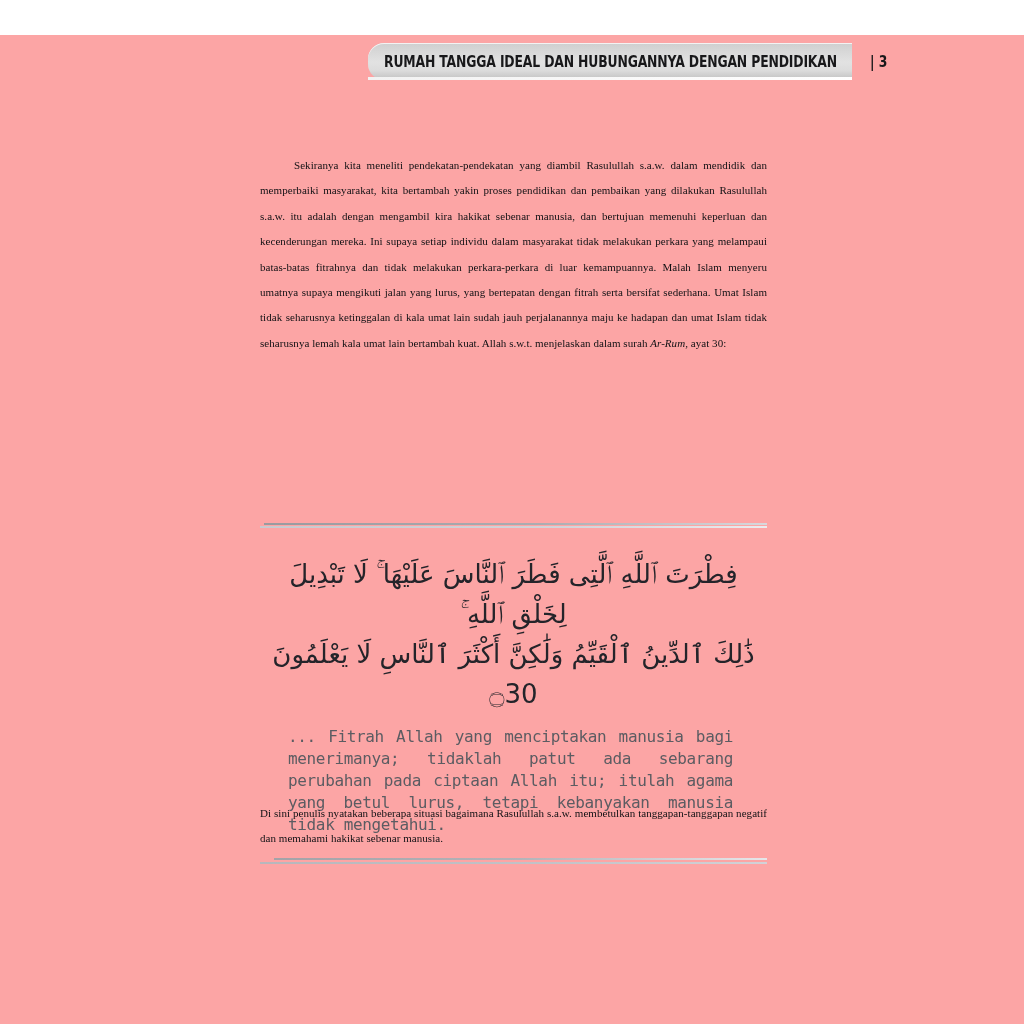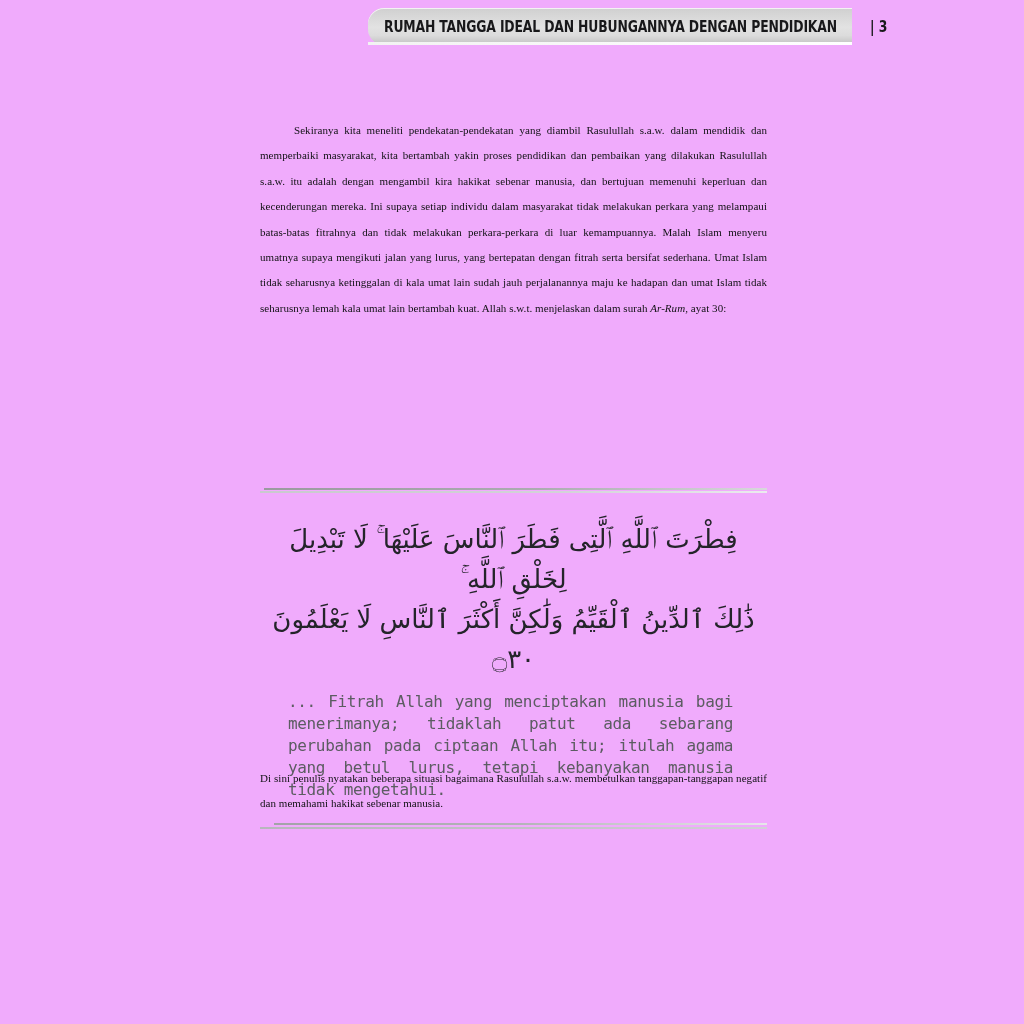--- a/index.html
+++ b/index.html
@@ -12,21 +12,22 @@
     background: #ffffff;
     font-family: "Liberation Serif", "DejaVu Serif", serif;
     position: relative;
     overflow: hidden;
     -webkit-font-smoothing: antialiased;
   }
 
   .page {
     position: absolute;
     inset: 0;
-    background: #f0abfc;
+    background: #fca5a5;
+    margin-top: 35px;
   }
 
   
   .header-bar {
     position: absolute;
     left: 368px;
     top: 8px;
     width: 484px;
     height: 37px;
     background: linear-gradient(to bottom,
@@ -187,21 +188,21 @@
 
   <div class="quote-block">
 
     <div class="rule-top">
       <div class="r1"></div>
       <div class="r2"></div>
     </div>
 
     <div class="arabic">
       <span class="aline">فِطْرَتَ ٱللَّهِ ٱلَّتِى فَطَرَ ٱلنَّاسَ عَلَيْهَا ۚ لَا تَبْدِيلَ لِخَلْقِ ٱللَّهِ ۚ</span>
-      <span class="aline">ذَٰلِكَ ٱلدِّينُ ٱلْقَيِّمُ وَلَٰكِنَّ أَكْثَرَ ٱلنَّاسِ لَا يَعْلَمُونَ ۝٣٠</span>
+      <span class="aline">ذَٰلِكَ ٱلدِّينُ ٱلْقَيِّمُ وَلَٰكِنَّ أَكْثَرَ ٱلنَّاسِ لَا يَعْلَمُونَ ۝30</span>
     </div>
 
     <p class="translation">... Fitrah Allah yang menciptakan manusia bagi menerimanya; tidaklah patut ada sebarang perubahan pada ciptaan Allah itu; itulah agama yang betul lurus, tetapi kebanyakan manusia tidak mengetahui.</p>
 
     <div class="rule-bottom" style="margin-top:22px;">
       <div class="r1"></div>
       <div class="r2"></div>
     </div>
   </div>
 

